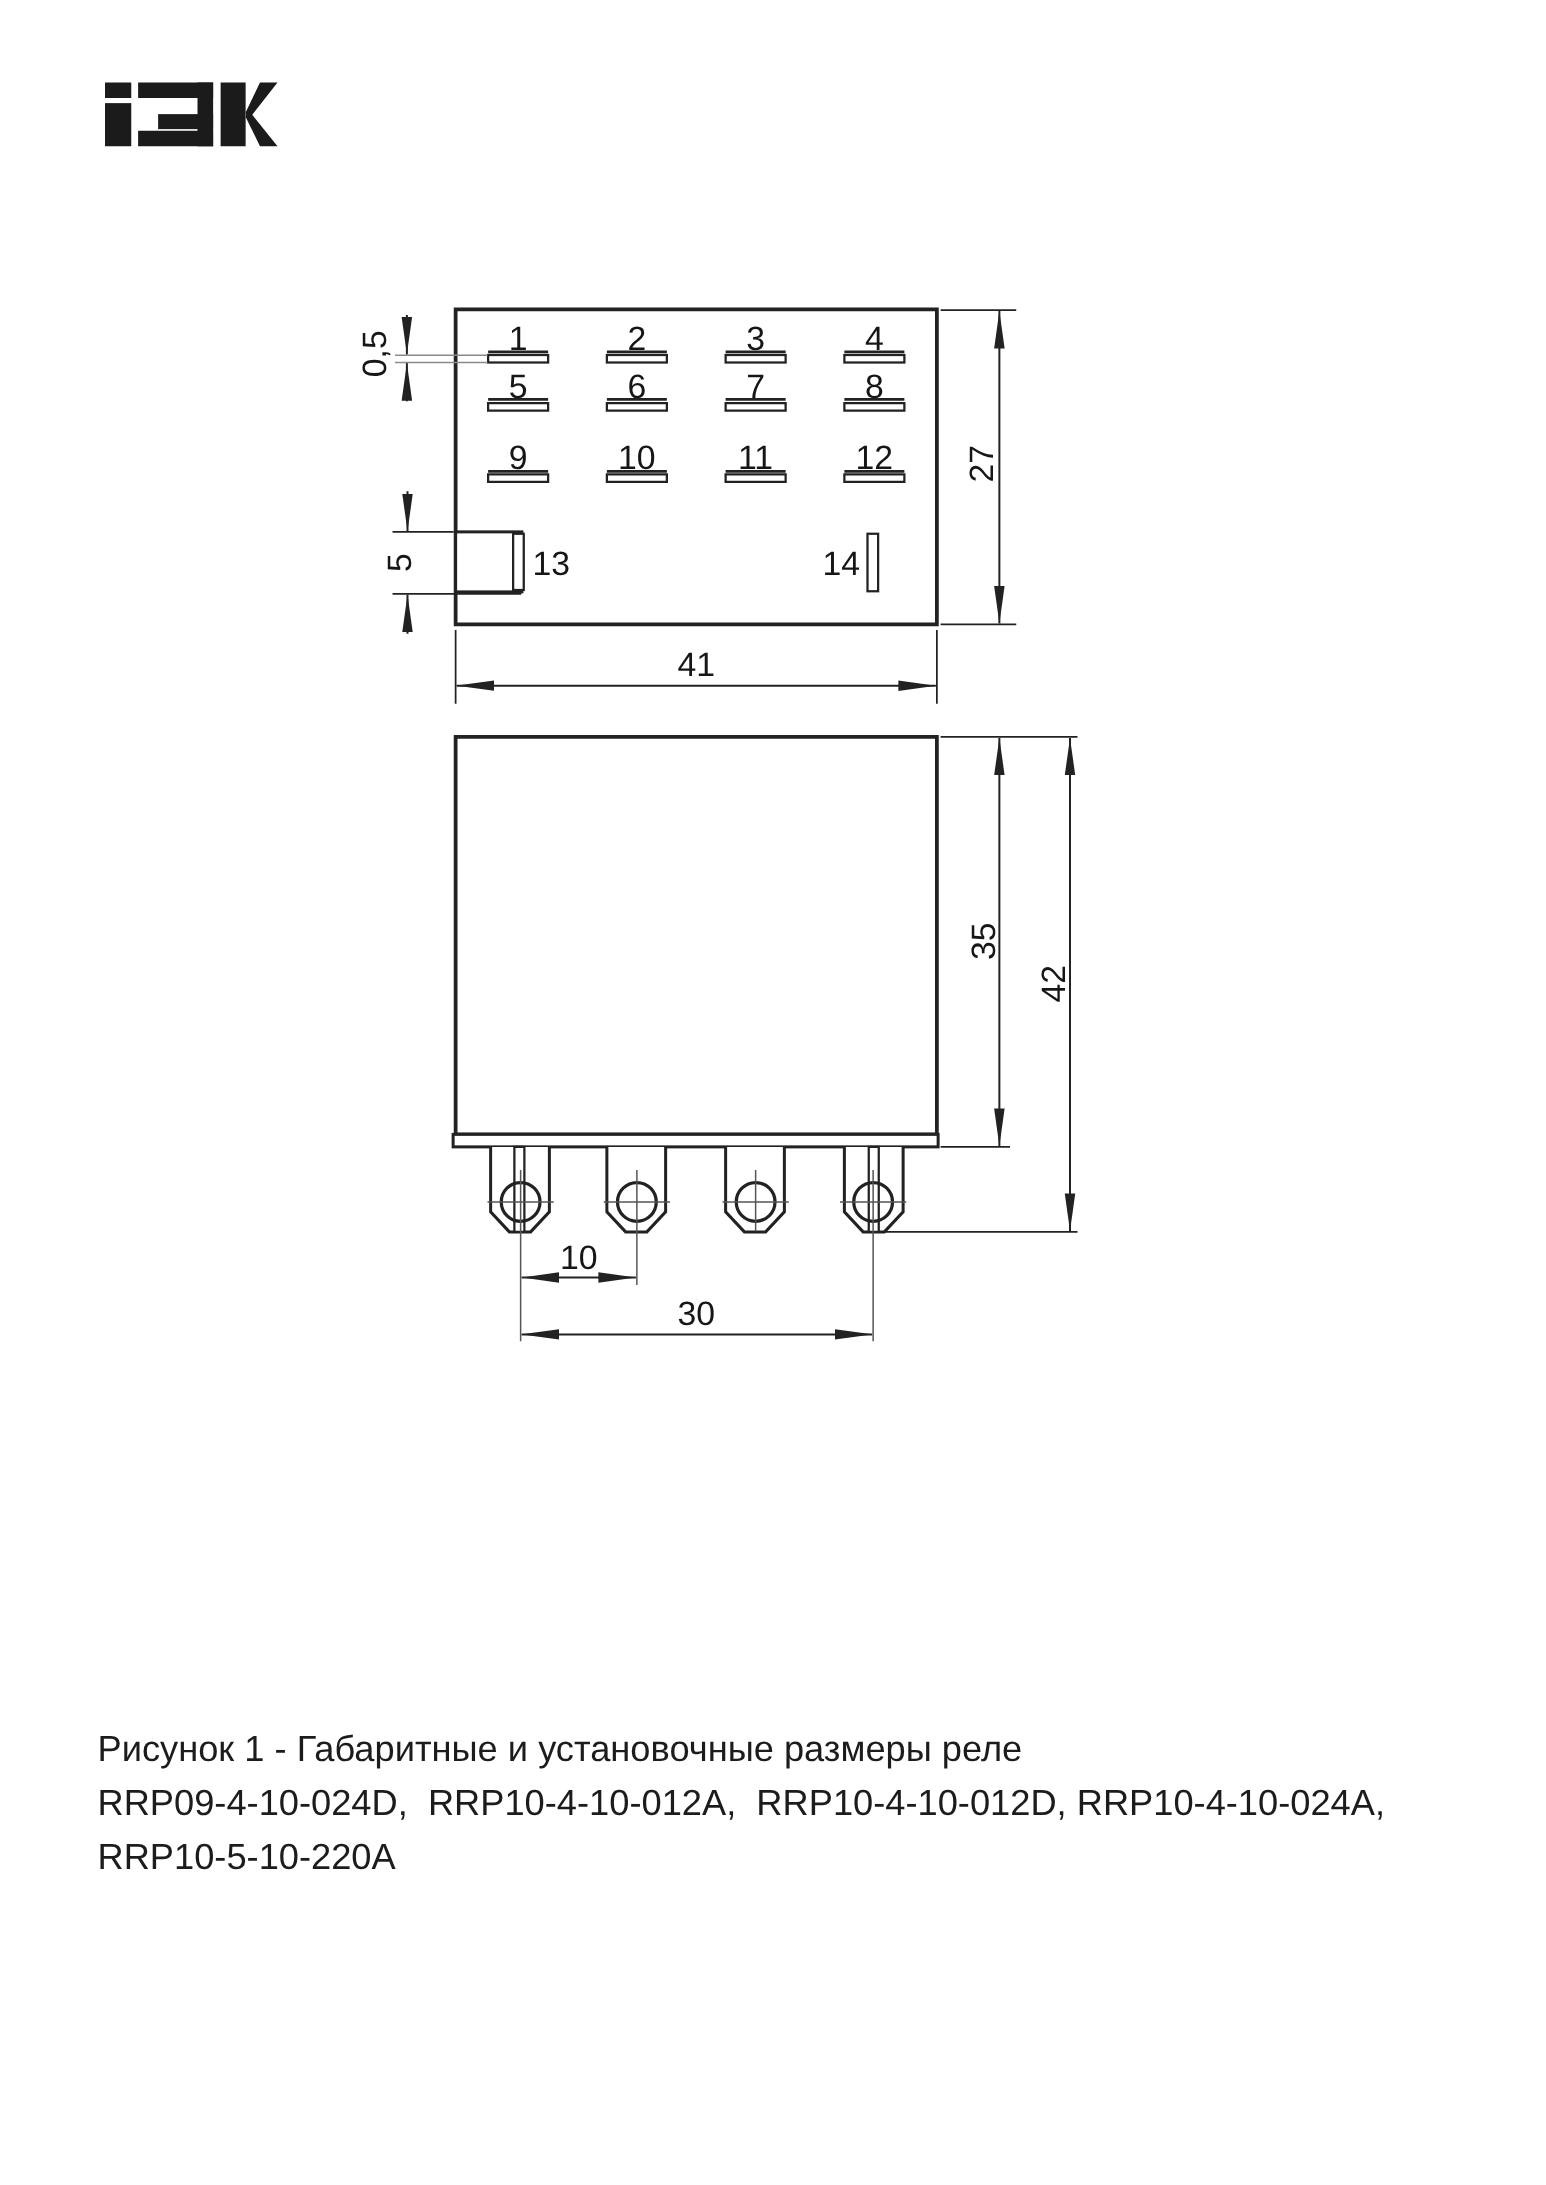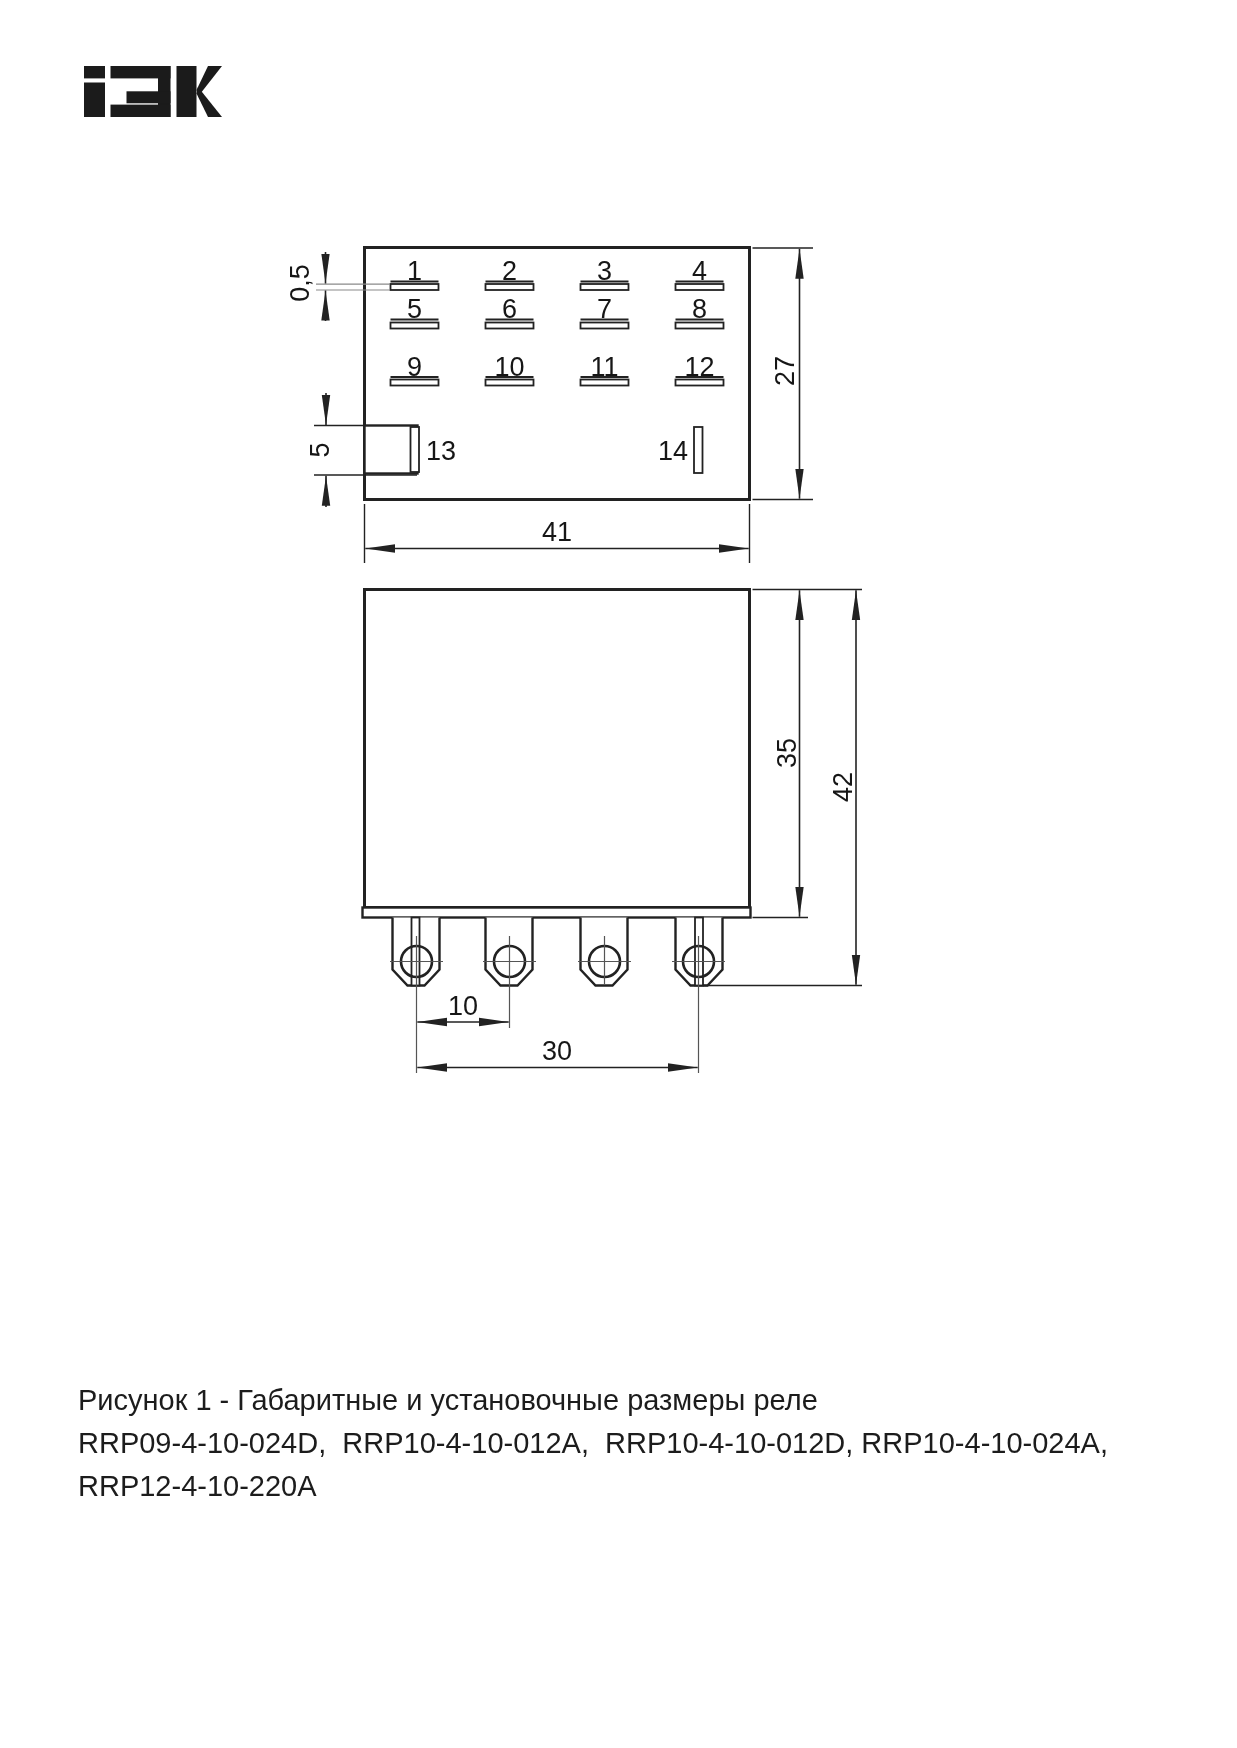--- a/index.html
+++ b/index.html
@@ -206,16 +206,16 @@
     <g>
       <line class="dim" x1="417.3" y1="1067.5" x2="697.7" y2="1067.5" marker-start="url(#arr)" marker-end="url(#arr)"></line>
       <text x="557" y="1060" text-anchor="middle">30</text>
     </g>
   </g>
 </svg>
 
 <div class="caption">
   <div class="caption-line">Рисунок 1 - Габаритные и установочные размеры реле</div>
   <div class="caption-line">RRP09-4-10-024D,  RRP10-4-10-012A,  RRP10-4-10-012D, RRP10-4-10-024A,</div>
-  <div class="caption-line">RRP12-4-10-220A</div>
+  <div class="caption-line">RRP10-5-10-220A</div>
 </div>
 
 </div>
 
 </body></html>

